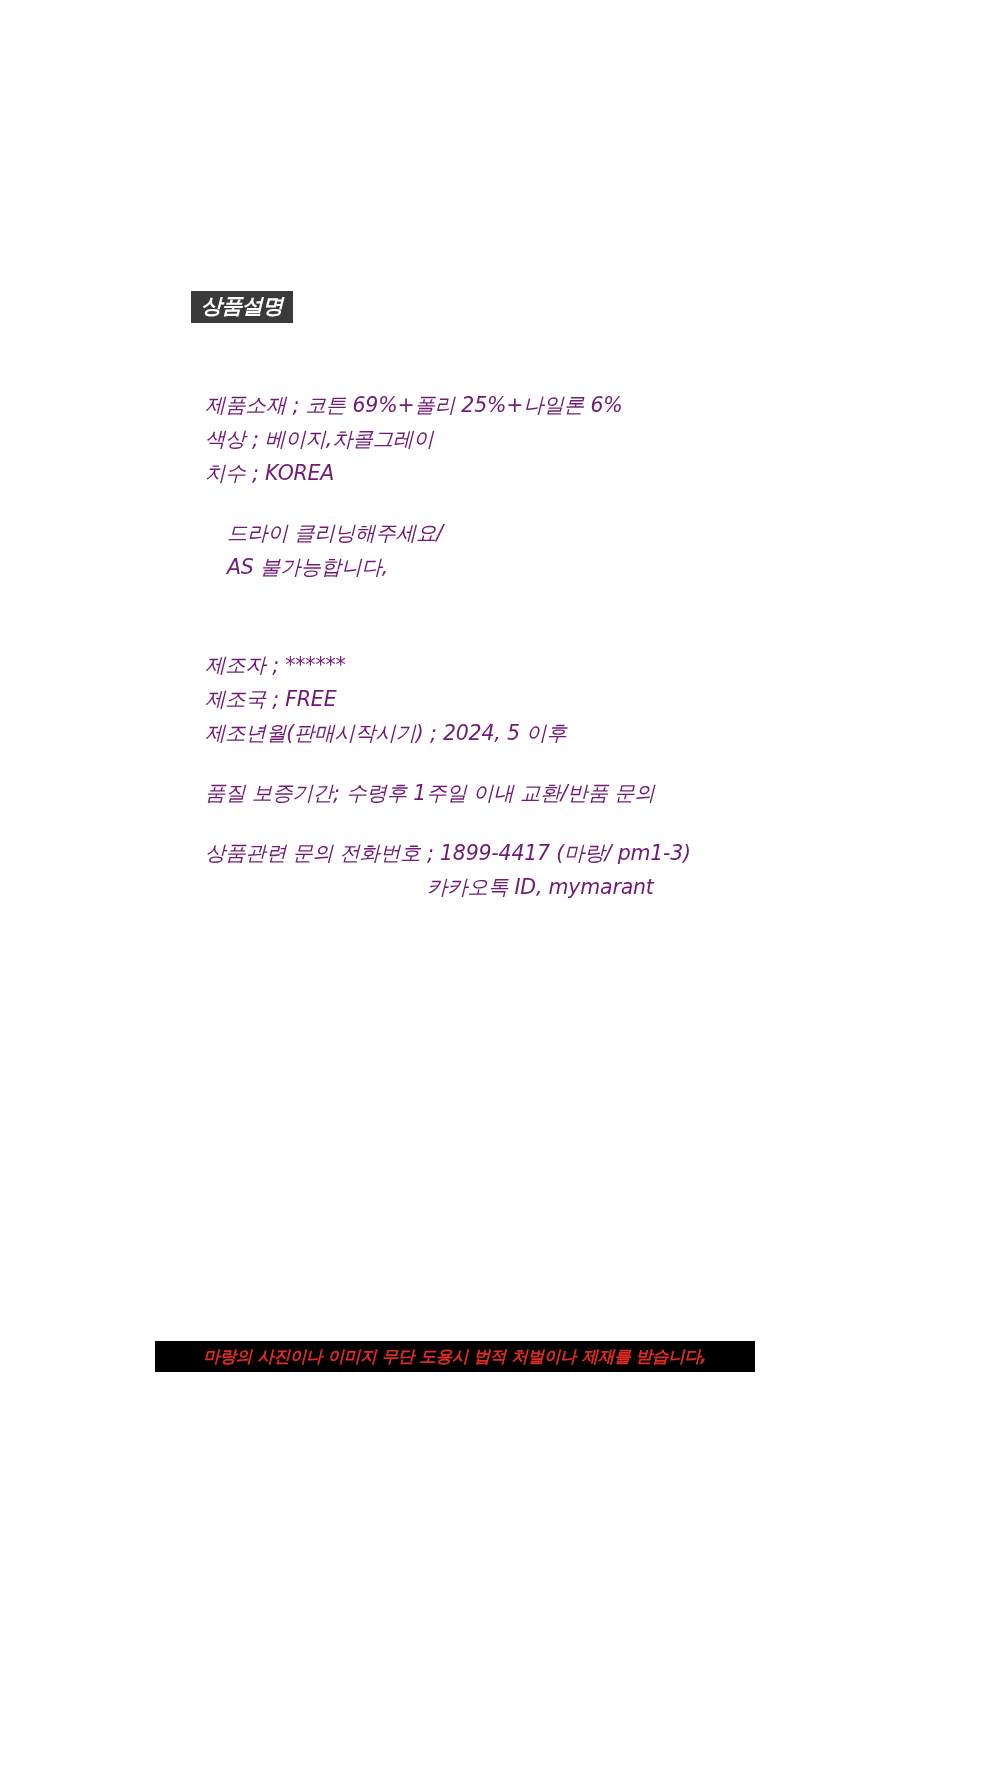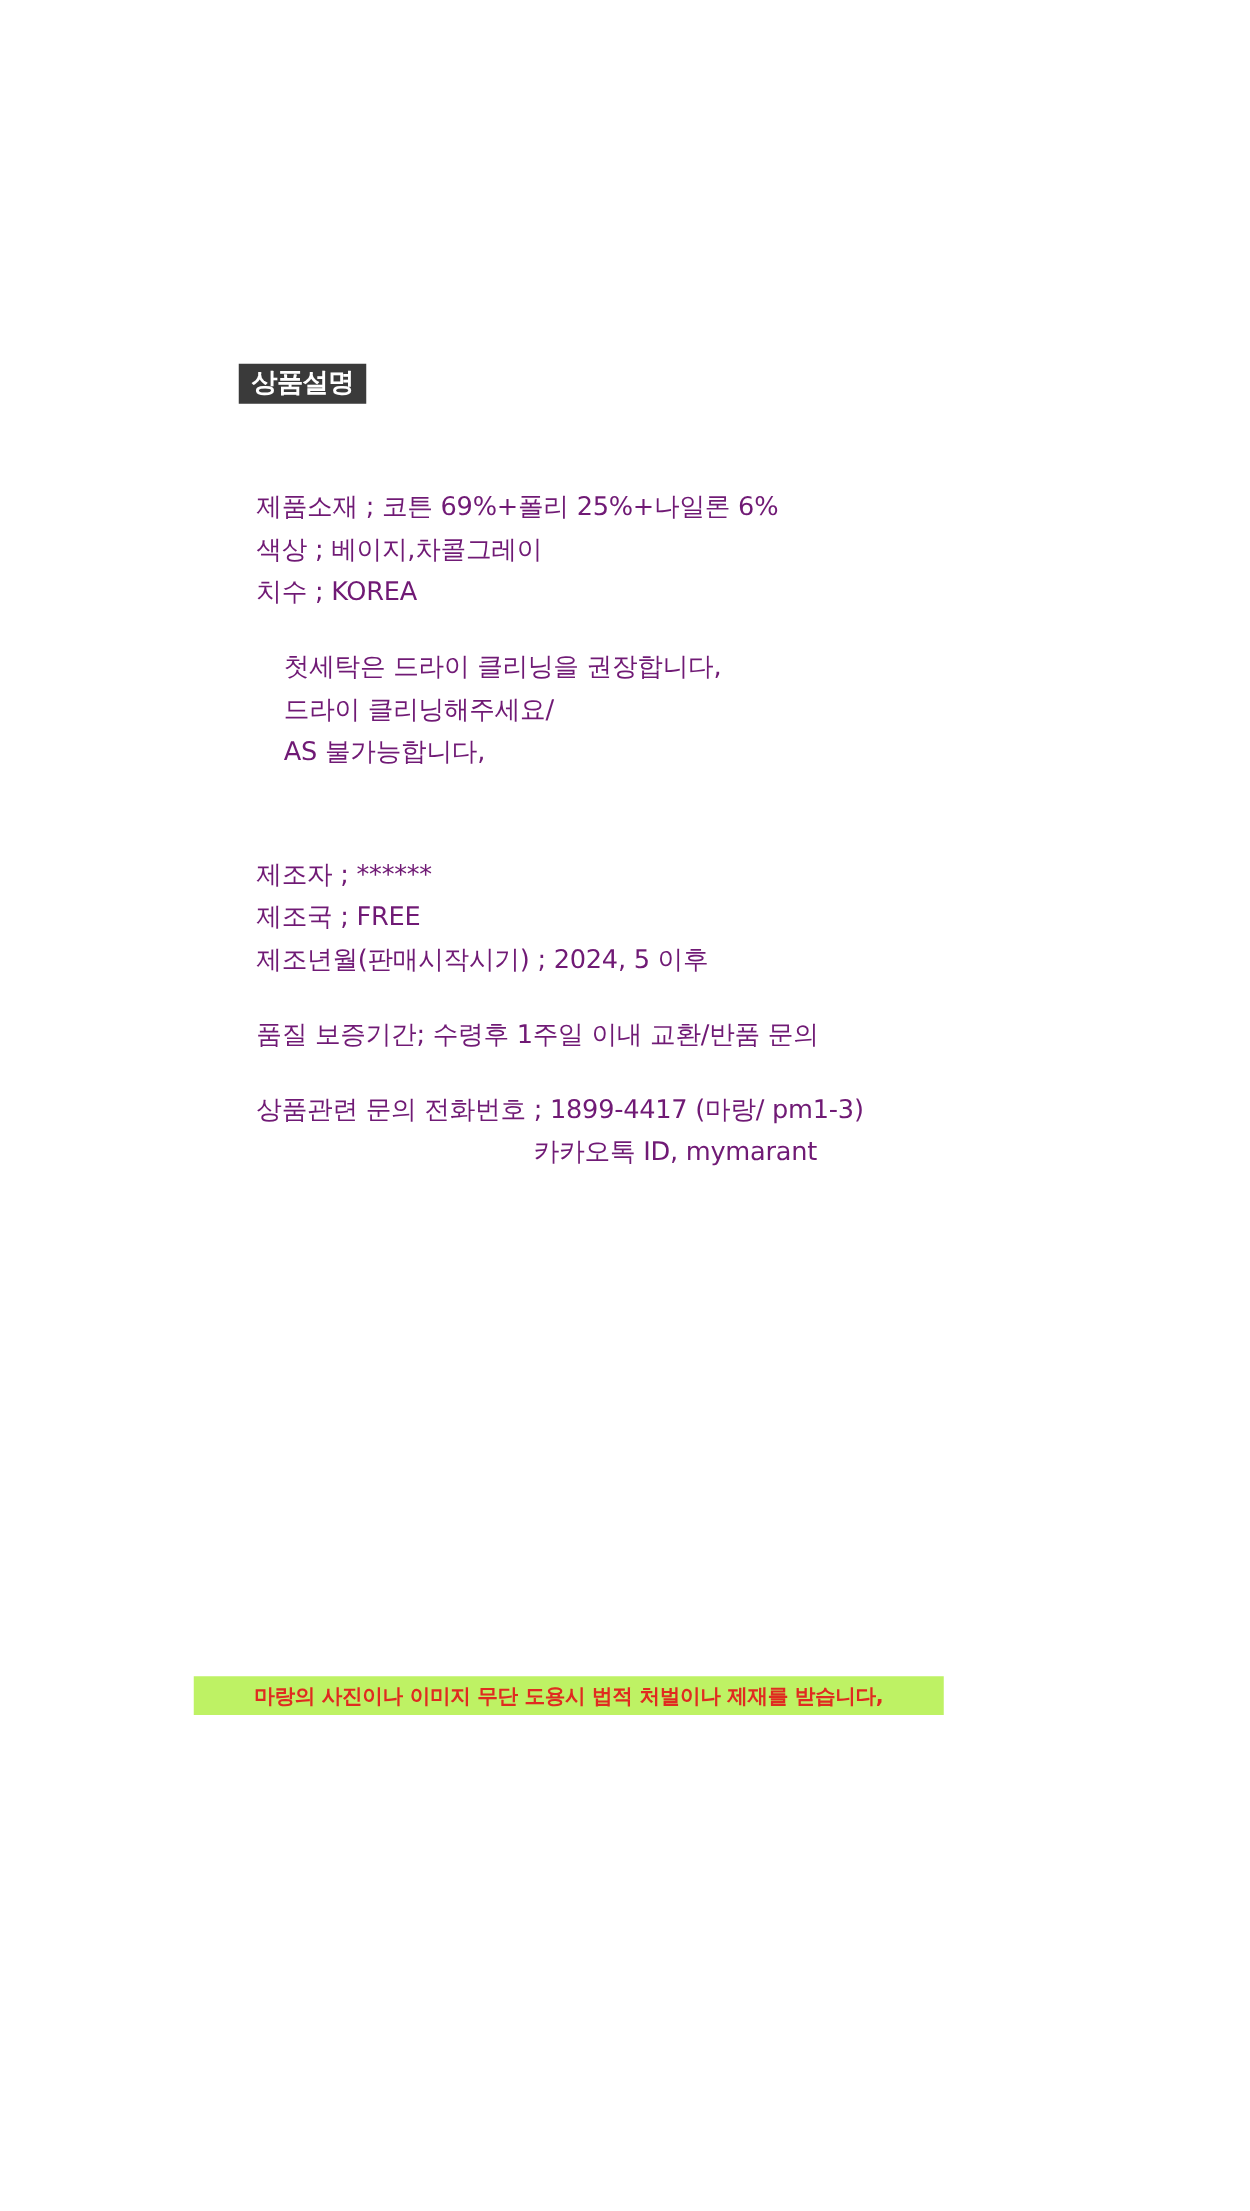--- a/index.html
+++ b/index.html
@@ -12,20 +12,21 @@
     height: 1769px;
     position: relative;
     font-family: "DejaVu Sans", "Liberation Sans", sans-serif;
     color: #1a1a1a;
     overflow: hidden;
   }
 
   .page {
     position: absolute;
     inset: 0;
+    font-style: italic;
   }
 
   
   .section-heading {
     position: absolute;
     left: 191px;
     top: 291px;
     background: #3a3a3a;
     color: #ffffff;
     font-size: 21px;
@@ -58,21 +59,21 @@
   .spacer-sm { height: 26px; }
   .spacer-lg { height: 64px; }
 
   
   .warning-bar {
     position: absolute;
     left: 155px;
     top: 1341px;
     width: 600px;
     height: 31px;
-    background: #bef264;
+    background: #000000;
     display: flex;
     align-items: center;
     justify-content: center;
   }
   .warning-bar .warning-text {
     color: #e02b20;
     font-size: 16.5px;
     font-weight: bold;
     letter-spacing: -0.3px;
     white-space: nowrap;
@@ -86,21 +87,20 @@
   <div class="section-heading">상품설명</div>
 
   <div class="body-block">
 
     <div class="line">제품소재 ; 코튼 69%+폴리 25%+나일론 6%</div>
     <div class="line">색상 ; 베이지,차콜그레이</div>
     <div class="line">치수 ; KOREA</div>
 
     <div class="spacer-sm"></div>
 
-    <div class="line indent-1">첫세탁은 드라이 클리닝을 권장합니다,</div>
     <div class="line indent-1">드라이 클리닝해주세요/</div>
     <div class="line indent-1">AS 불가능합니다,</div>
 
     <div class="spacer-lg"></div>
 
     <div class="line">제조자 ; ******</div>
     <div class="line">제조국 ; FREE</div>
     <div class="line">제조년월(판매시작시기) ; 2024, 5 이후</div>
 
     <div class="spacer-sm"></div>

